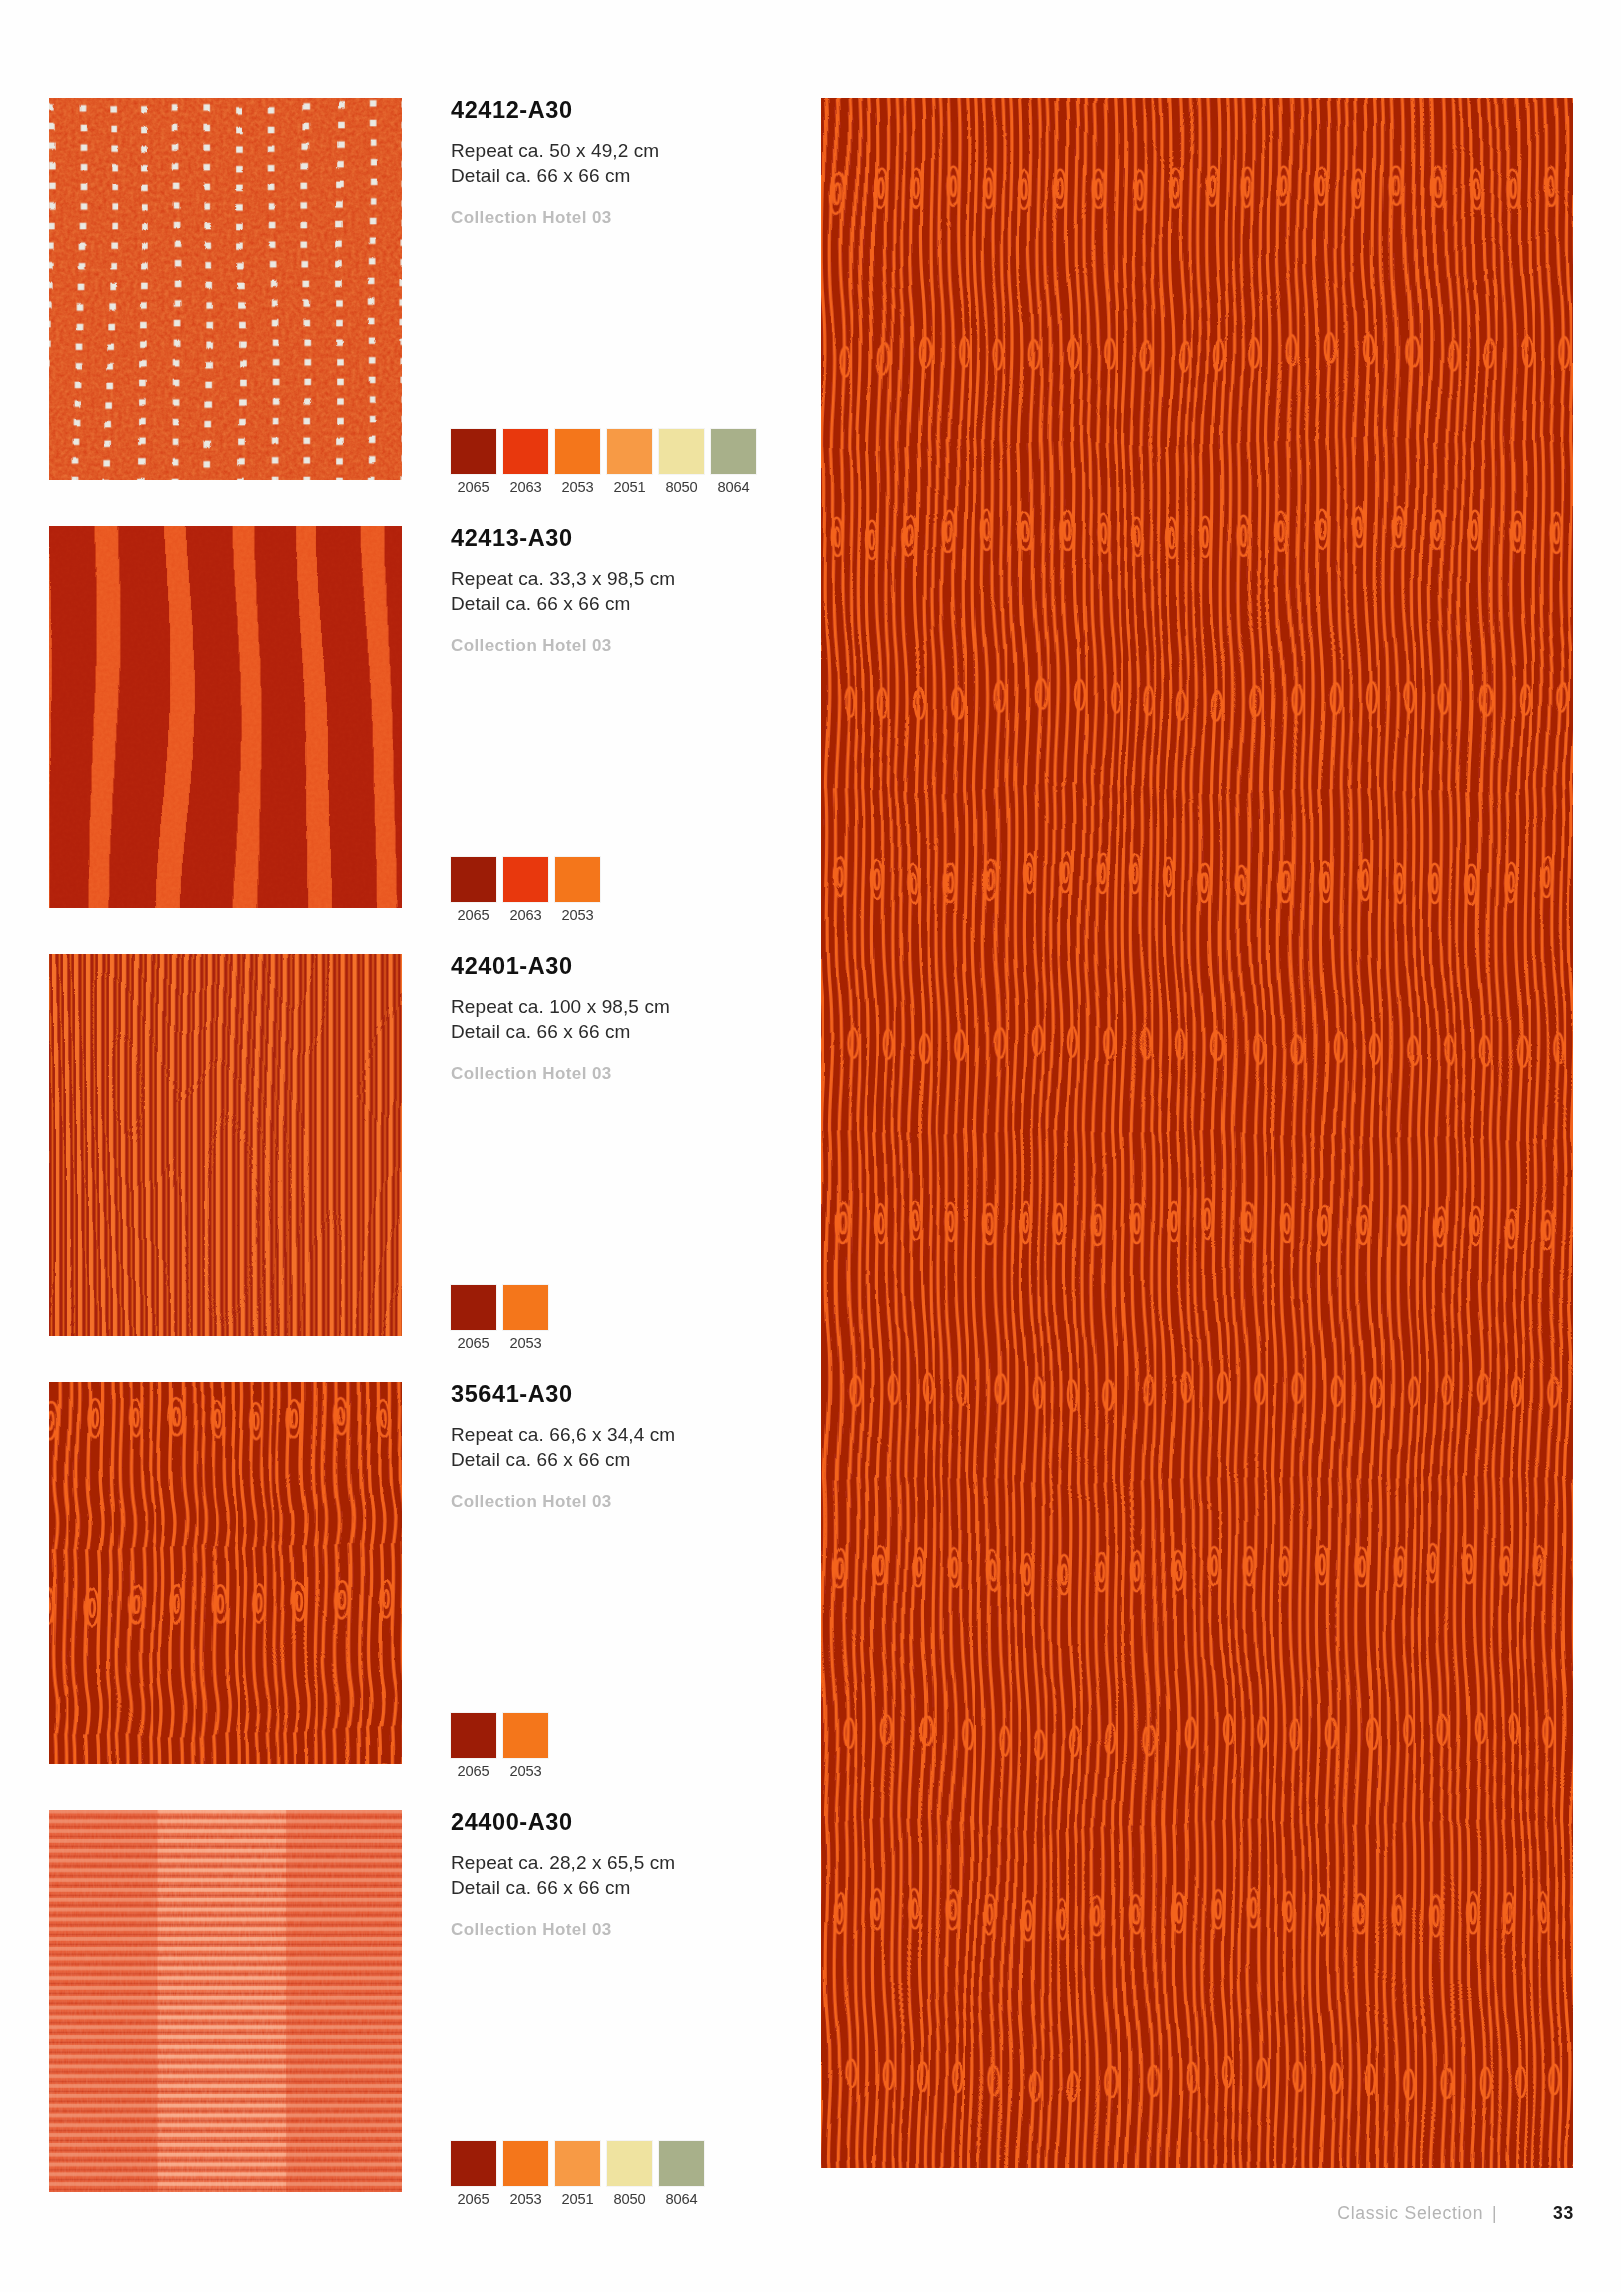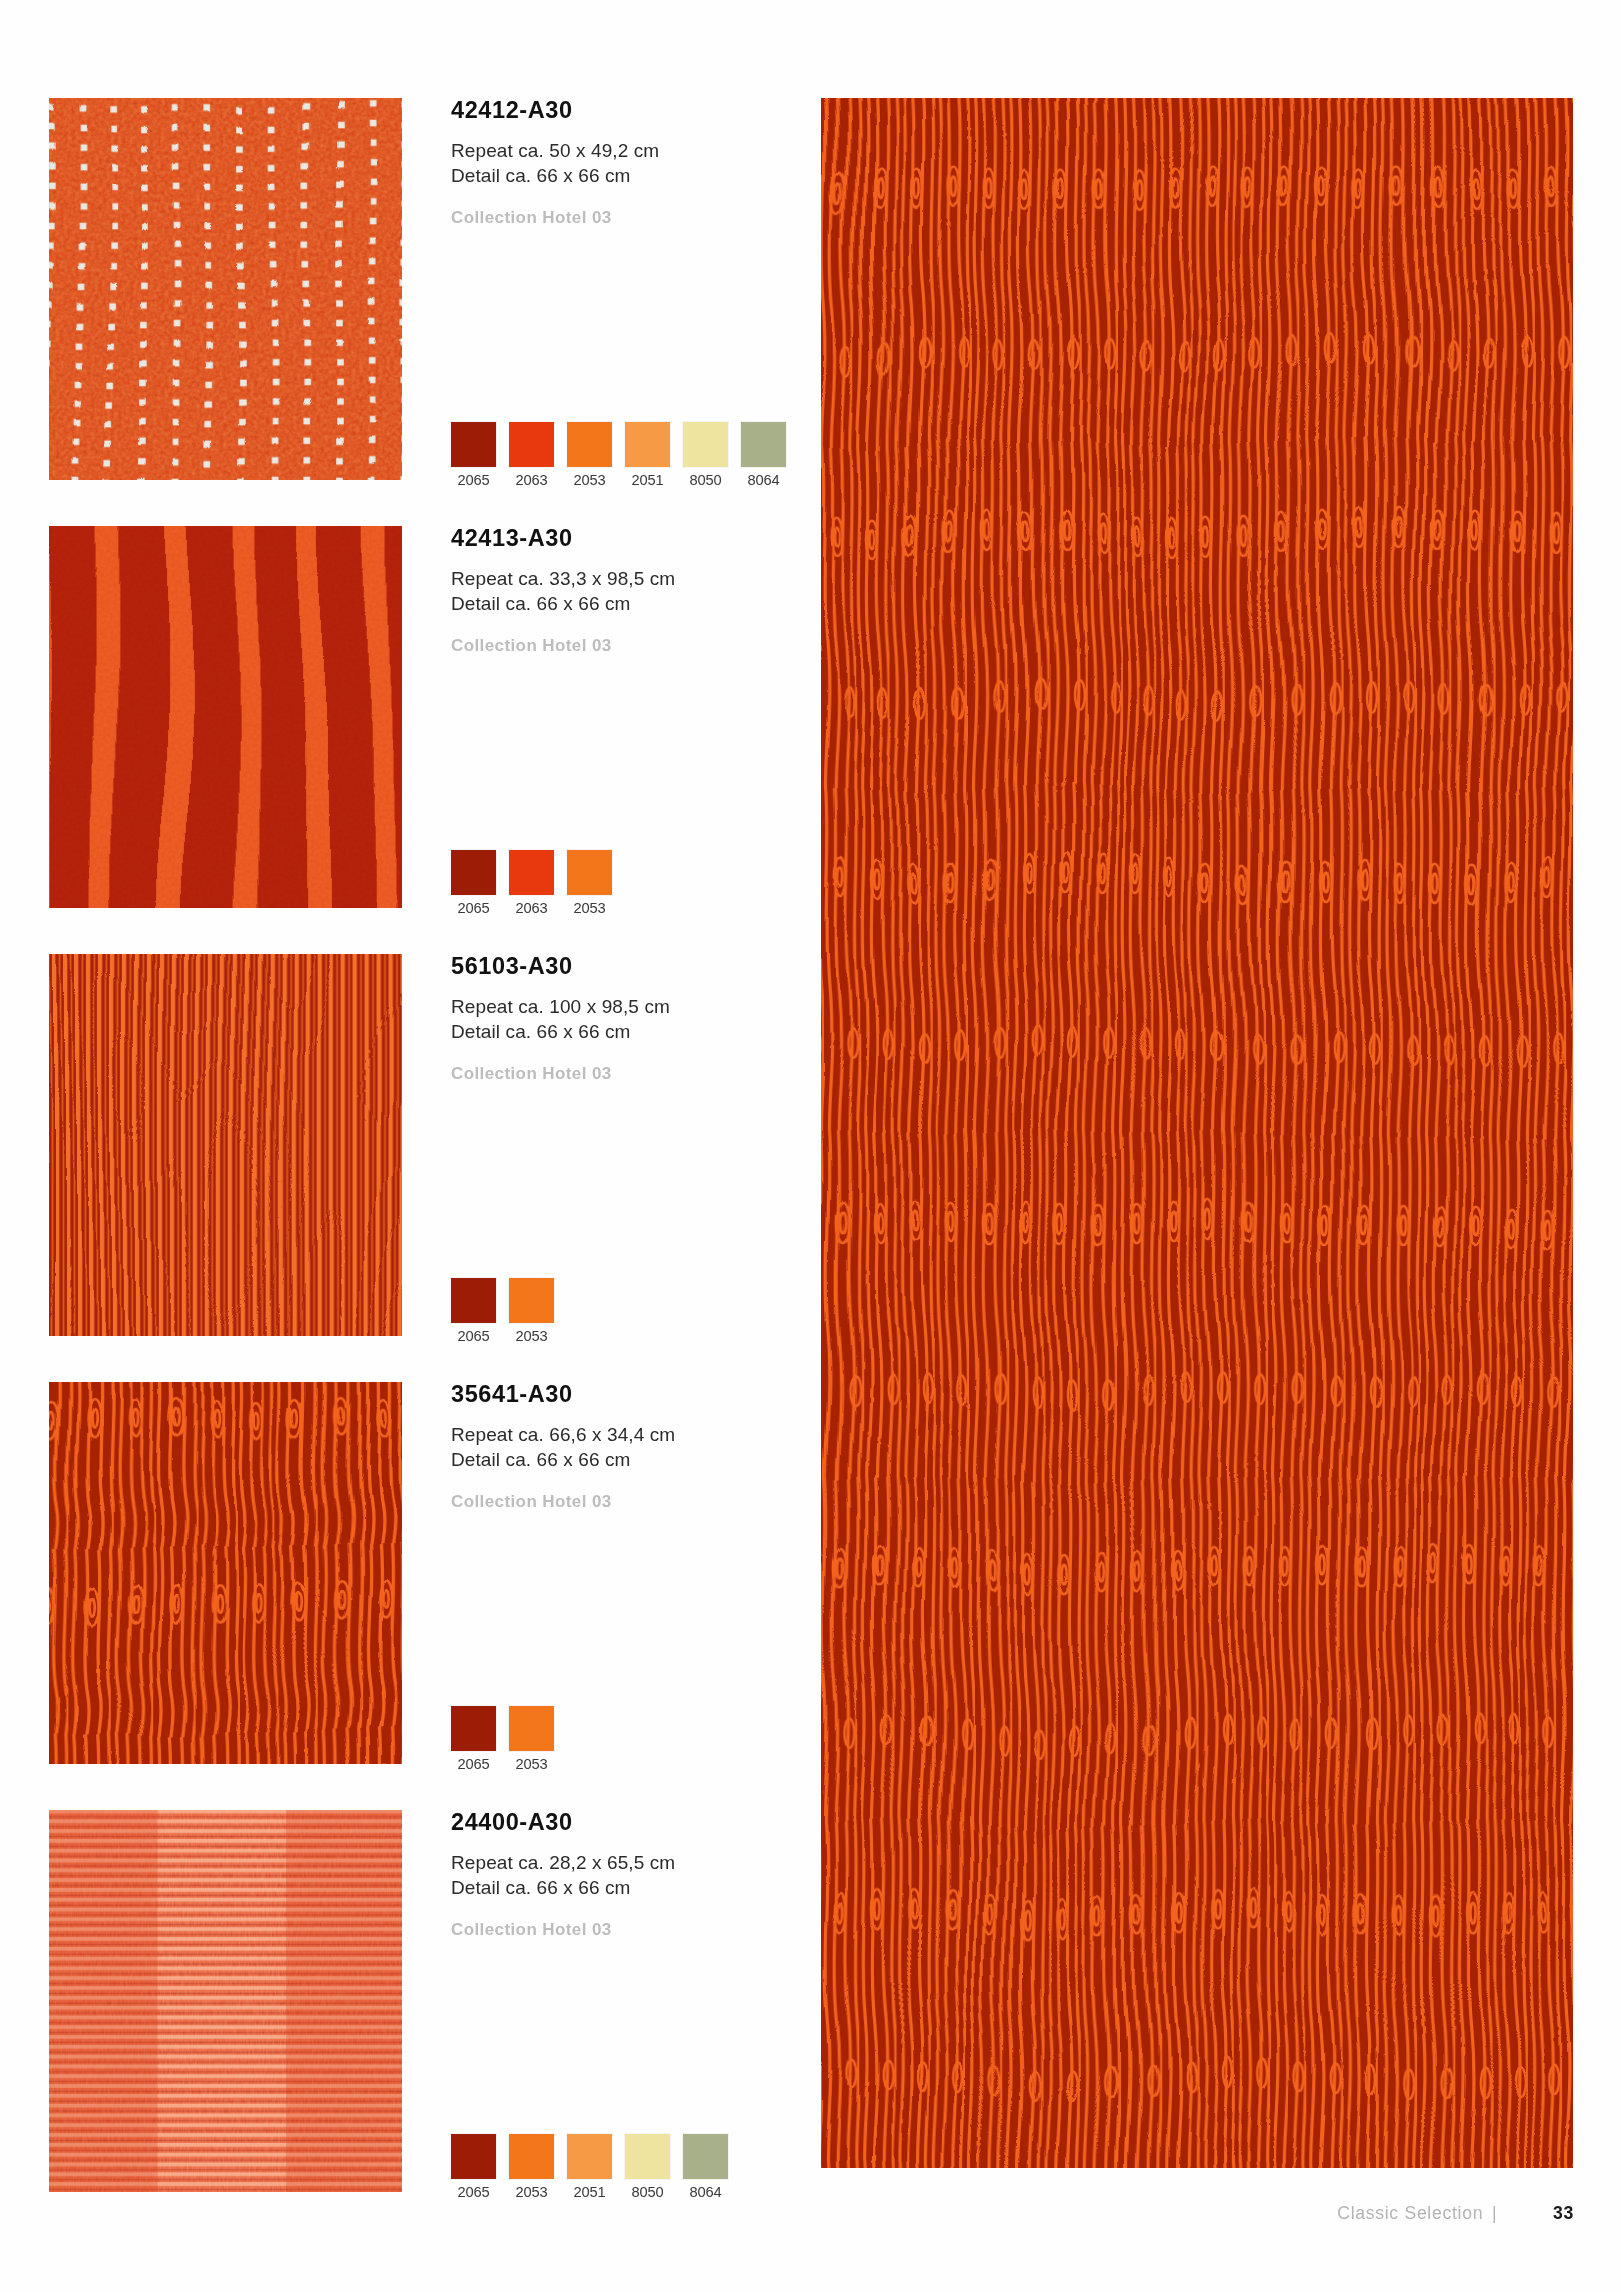--- a/index.html
+++ b/index.html
@@ -77,23 +77,23 @@
     font-size: 17px;
     font-weight: bold;
     color: #bdbdbd;
     letter-spacing: 0.4px;
   }
 
   
   .swatches {
     position: absolute;
     left: 402px;
-    bottom: 38px;
+    bottom: 31px;
     display: flex;
-    gap: 13px;
+    gap: 7px;
   }
   .swatch {
     width: 45px;
   }
   .swatch .chip {
     width: 45px;
     height: 45px;
     display: block;
     box-shadow: 0 0 0 1px rgba(0,0,0,0.04);
   }
@@ -253,21 +253,21 @@
         <rect x="7" y="0" width="1.6" height="40" fill="#e05a18"></rect>
       </pattern>
     </defs>
     <rect width="360" height="390" fill="#a8220a"></rect>
     <g filter="url(#warp3_2)">
       <rect x="-30" y="-30" width="420" height="450" fill="url(#grain3_2)"></rect>
     </g>
   </svg>
         </div>
         <div class="info">
-          <div class="code">56103-A30</div>
+          <div class="code">42401-A30</div>
           <div class="spec">Repeat ca. 100 x 98,5 cm</div>
           <div class="spec">Detail ca. 66 x 66 cm</div>
           <div class="collection">Collection Hotel 03</div>
         </div>
         <div class="swatches">
           <div class="swatch">
             <span class="chip" style="background: rgb(156, 28, 6);"></span>
             <span class="num">2065</span>
           </div>
           <div class="swatch">

